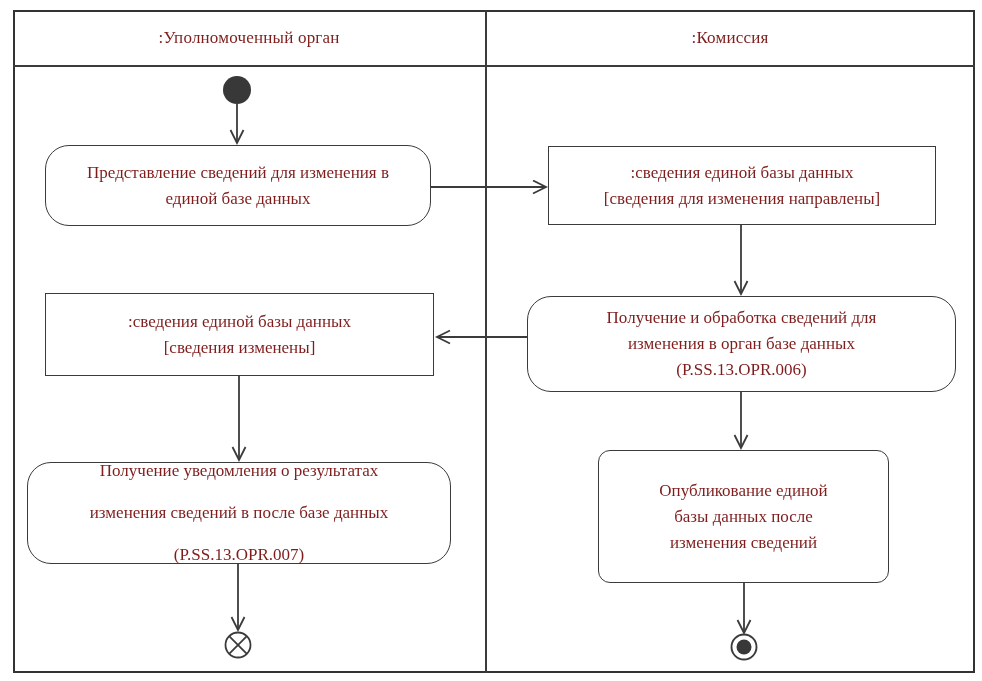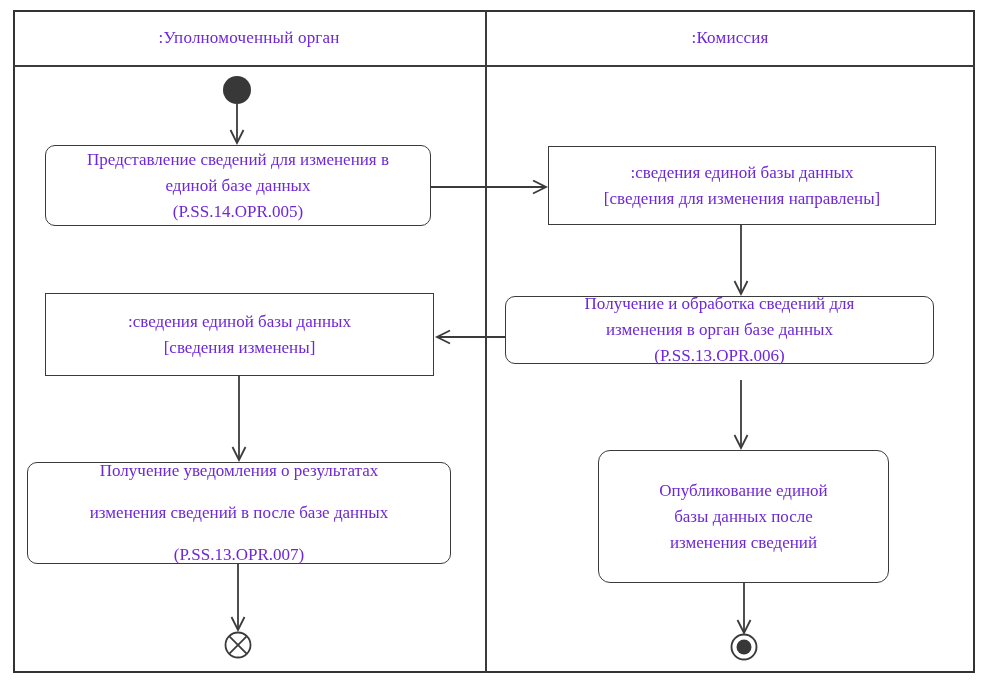--- a/index.html
+++ b/index.html
@@ -2,21 +2,21 @@
 <html><head>
 <meta charset="utf-8">
 <style>
   html, body { margin: 0; padding: 0; background: #ffffff; }
   .canvas {
     position: relative;
     width: 982px;
     height: 681px;
     background: #ffffff;
     font-family: "Liberation Serif", "DejaVu Serif", serif;
-    color: #6d28d9;
+    color: #7f1d1d;
     overflow: hidden;
   }
   .frame {
     position: absolute;
     left: 13px; top: 10px;
     width: 962px; height: 663px;
     border: 2px solid #333333;
     box-sizing: border-box;
   }
   .lane-divider {
@@ -47,21 +47,21 @@
     background: #ffffff;
     display: flex;
     flex-direction: column;
     align-items: center;
     justify-content: center;
     text-align: center;
     font-size: 17px;
     line-height: 26px;
     padding: 2px 8px;
   }
-  .node.rounded { border-radius: 10px; }
+  .node.rounded { border-radius: 24px; }
   svg.wires {
     position: absolute;
     left: 0; top: 0;
     width: 982px; height: 681px;
     pointer-events: none;
   }
 </style>
 </head>
 <body>
 
@@ -99,29 +99,28 @@
 
     <g>
       <circle cx="744" cy="647" r="12.5" fill="#ffffff" stroke="#3b3b3b" stroke-width="1.9"></circle>
       <circle cx="744" cy="647" r="7.5" fill="#383838"></circle>
     </g>
   </svg>
 
   <div class="node rounded" style="left:45px; top:145px; width:386px; height:81px;">
     <div>Представление сведений для изменения в</div>
     <div>единой базе данных</div>
-    <div>(P.SS.14.OPR.005)</div>
   </div>
 
   <div class="node" style="left:548px; top:146px; width:388px; height:79px;">
     <div>:сведения единой базы данных</div>
     <div>[сведения для изменения направлены]</div>
   </div>
 
-  <div class="node rounded" style="left:505px; top:296px; width:429px; height:68px;">
+  <div class="node rounded" style="left:527px; top:296px; width:429px; height:96px;">
     <div>Получение и обработка сведений для</div>
     <div>изменения в орган базе данных</div>
     <div>(P.SS.13.OPR.006)</div>
   </div>
 
   <div class="node" style="left:45px; top:293px; width:389px; height:83px;">
     <div>:сведения единой базы данных</div>
     <div>[сведения изменены]</div>
   </div>
 

